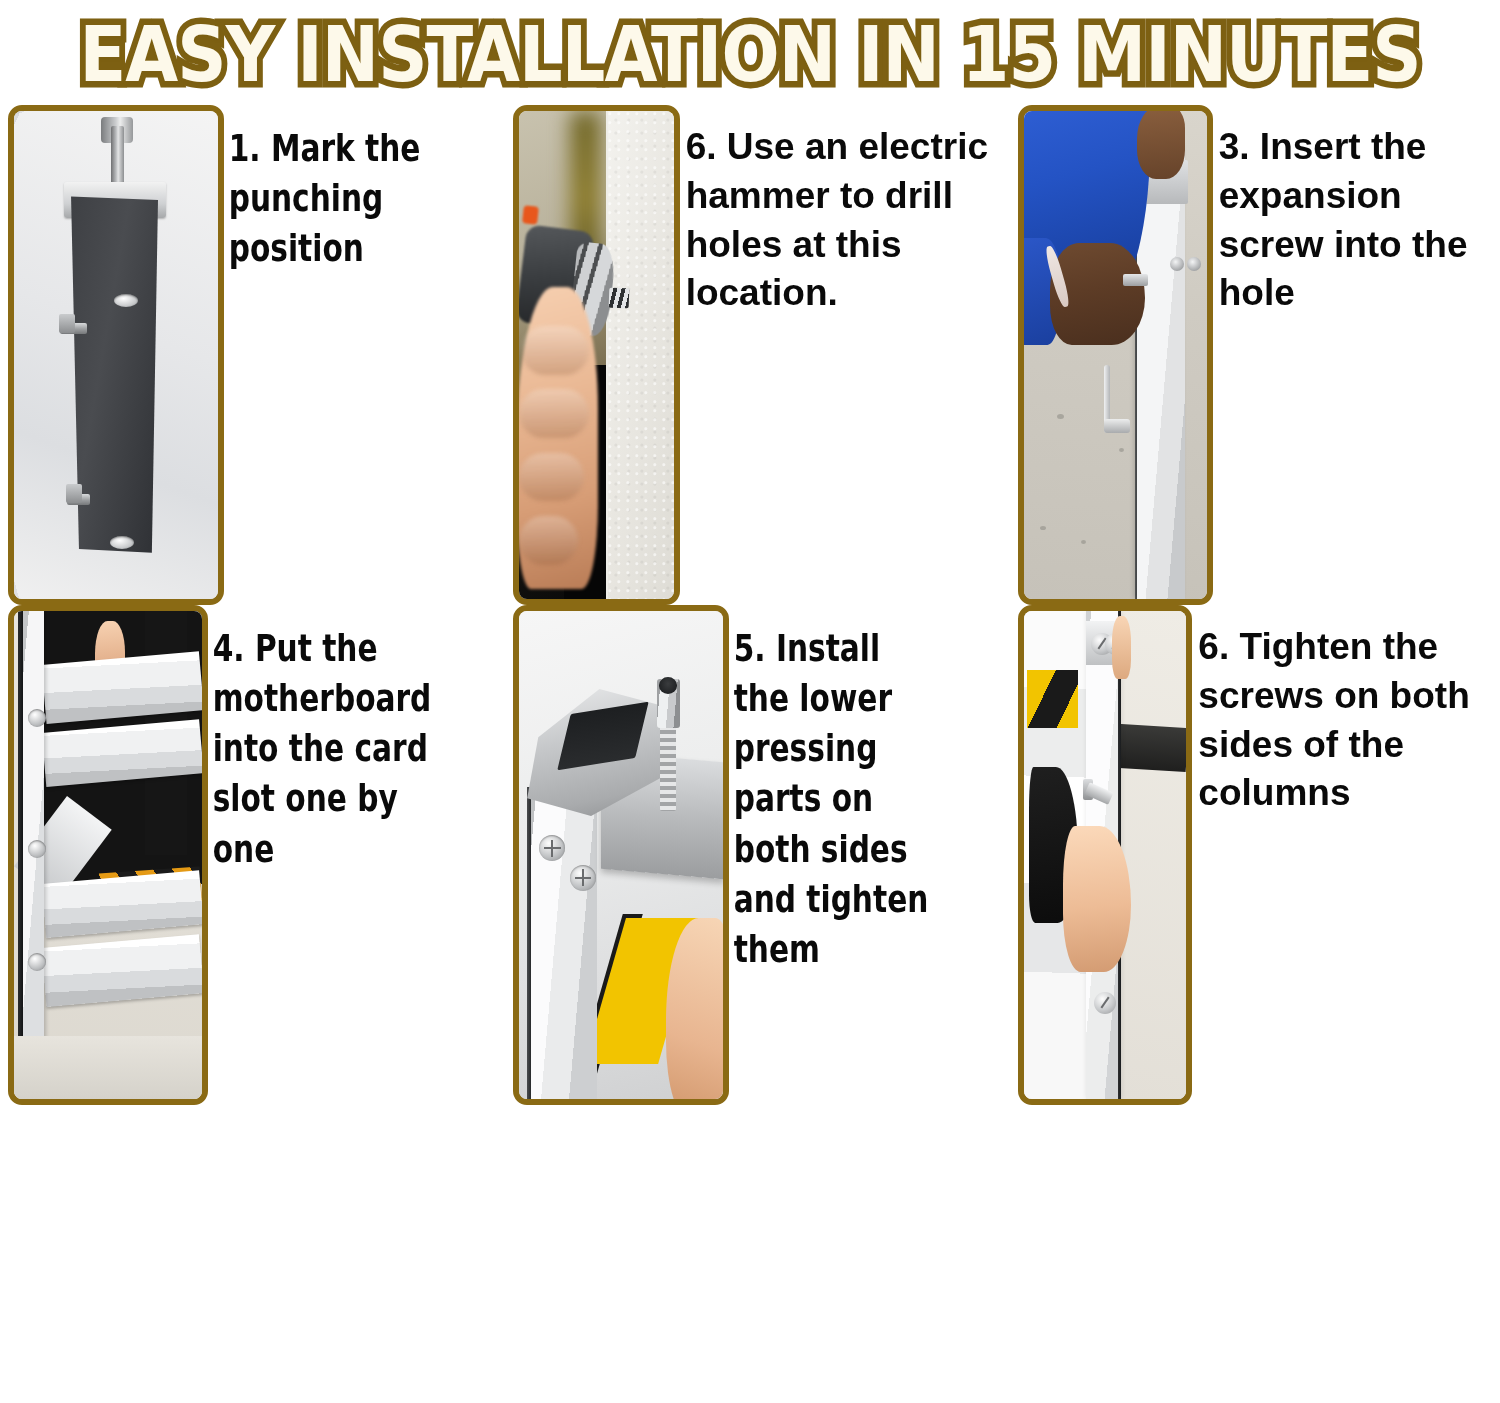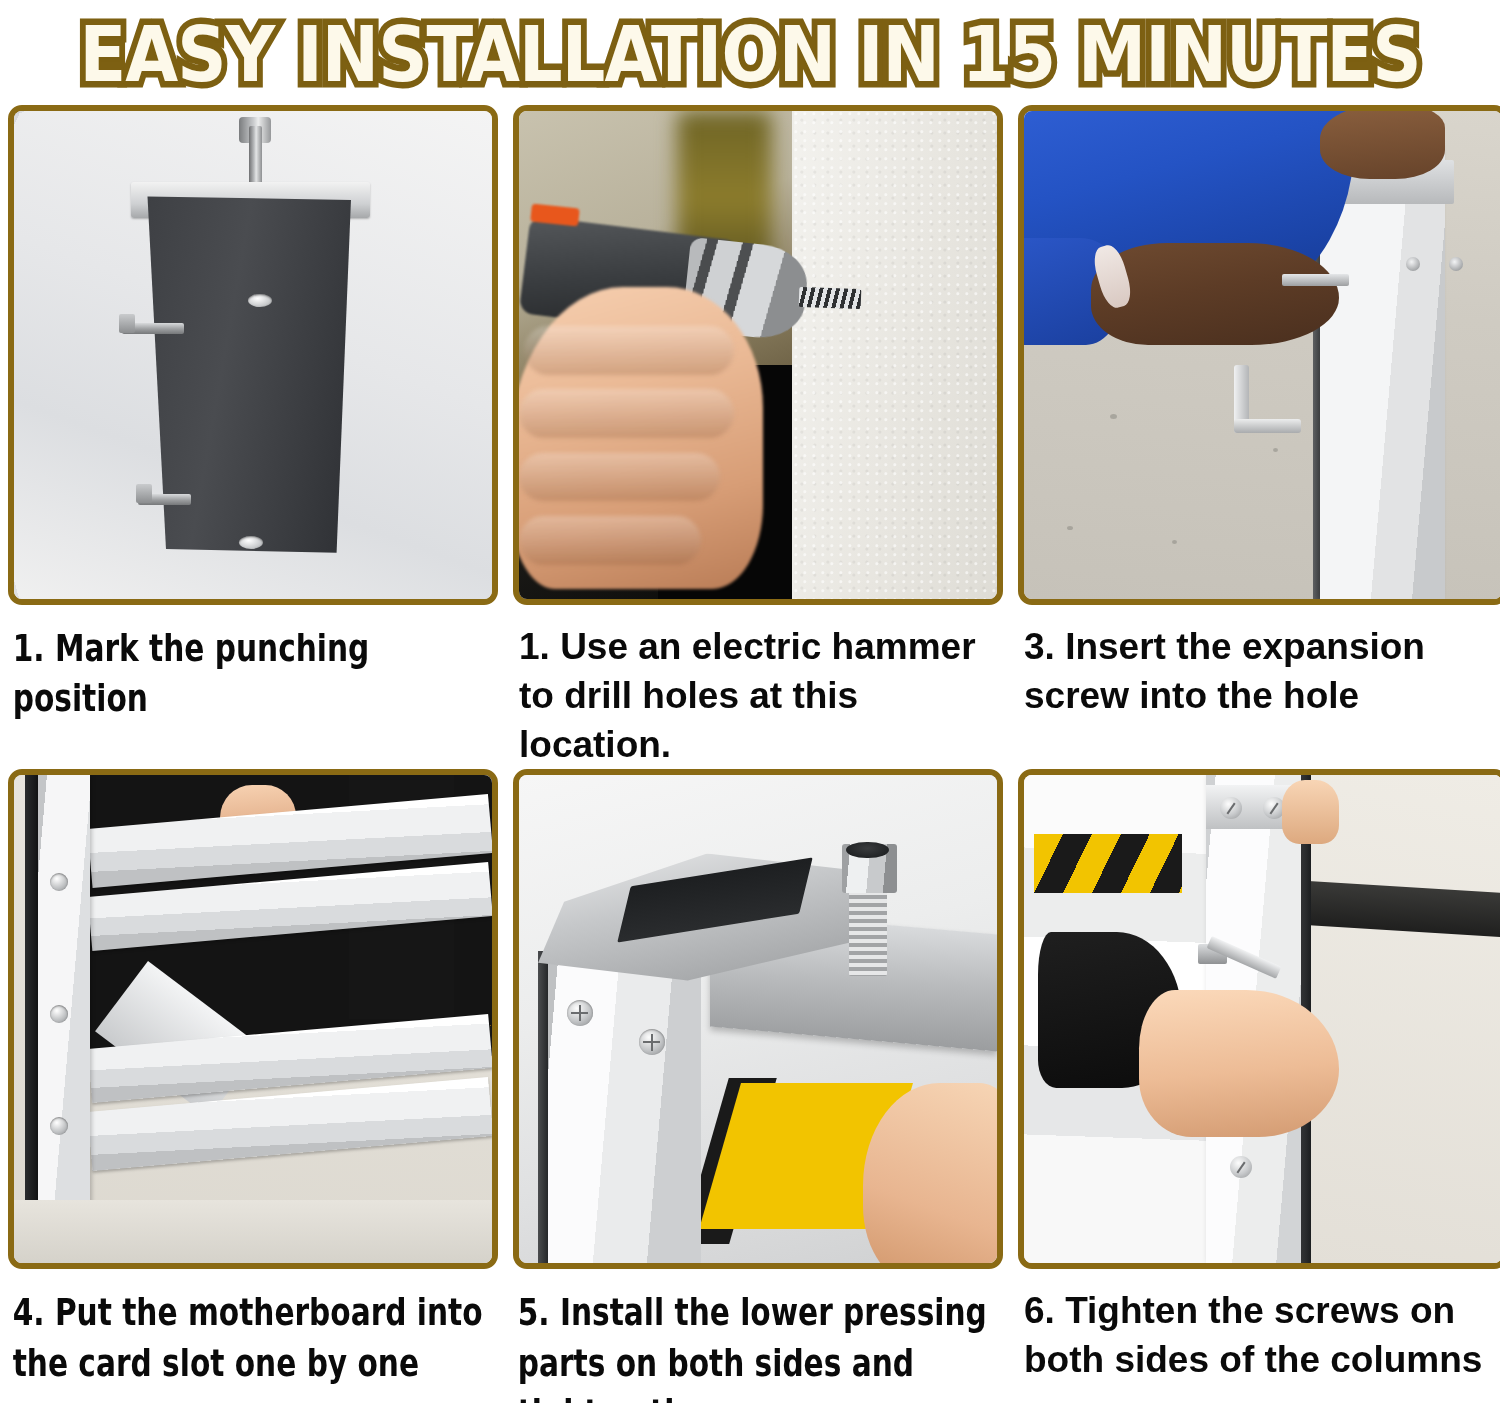--- a/index.html
+++ b/index.html
@@ -45,21 +45,21 @@
     display: grid;
     grid-template-columns: 490px 490px 490px;
     grid-template-rows: auto auto;
     column-gap: 15px;
     row-gap: 0;
     padding: 0 8px;
     box-sizing: border-box;
     width: 1500px;
   }
 
-  .cell { display: flex; flex-direction: column; }
+  .cell { display: flex; flex-direction: row; }
 
   .photo-frame {
     border: 6px solid #8a6a14;
     border-radius: 14px;
     width: 100%;
     height: 500px;
     box-sizing: border-box;
     overflow: hidden;
     position: relative;
     background: #eceae6;
@@ -542,21 +542,21 @@
         <div class="p2-orange"></div>
         <div class="p2-chuck"></div>
         <div class="p2-bit"></div>
         <div class="p2-hand"></div>
         <div class="p2-finger f1"></div>
         <div class="p2-finger f2"></div>
         <div class="p2-finger f3"></div>
         <div class="p2-finger f4"></div>
       </div>
     </div>
-    <div class="caption cap-wide">1. Use an electric hammer to drill holes at this location.</div>
+    <div class="caption cap-wide">6. Use an electric hammer to drill holes at this location.</div>
   </div>
 
   <div class="cell">
     <div class="photo-frame">
       <div class="photo-inner">
         <div class="p3-floor"></div>
         <div class="p3-speck" style="left:18%;top:62%;width:7px;height:5px;"></div>
         <div class="p3-speck" style="left:9%;top:85%;width:6px;height:4px;"></div>
         <div class="p3-speck" style="left:31%;top:88%;width:5px;height:4px;"></div>
         <div class="p3-speck" style="left:52%;top:69%;width:5px;height:4px;"></div>

